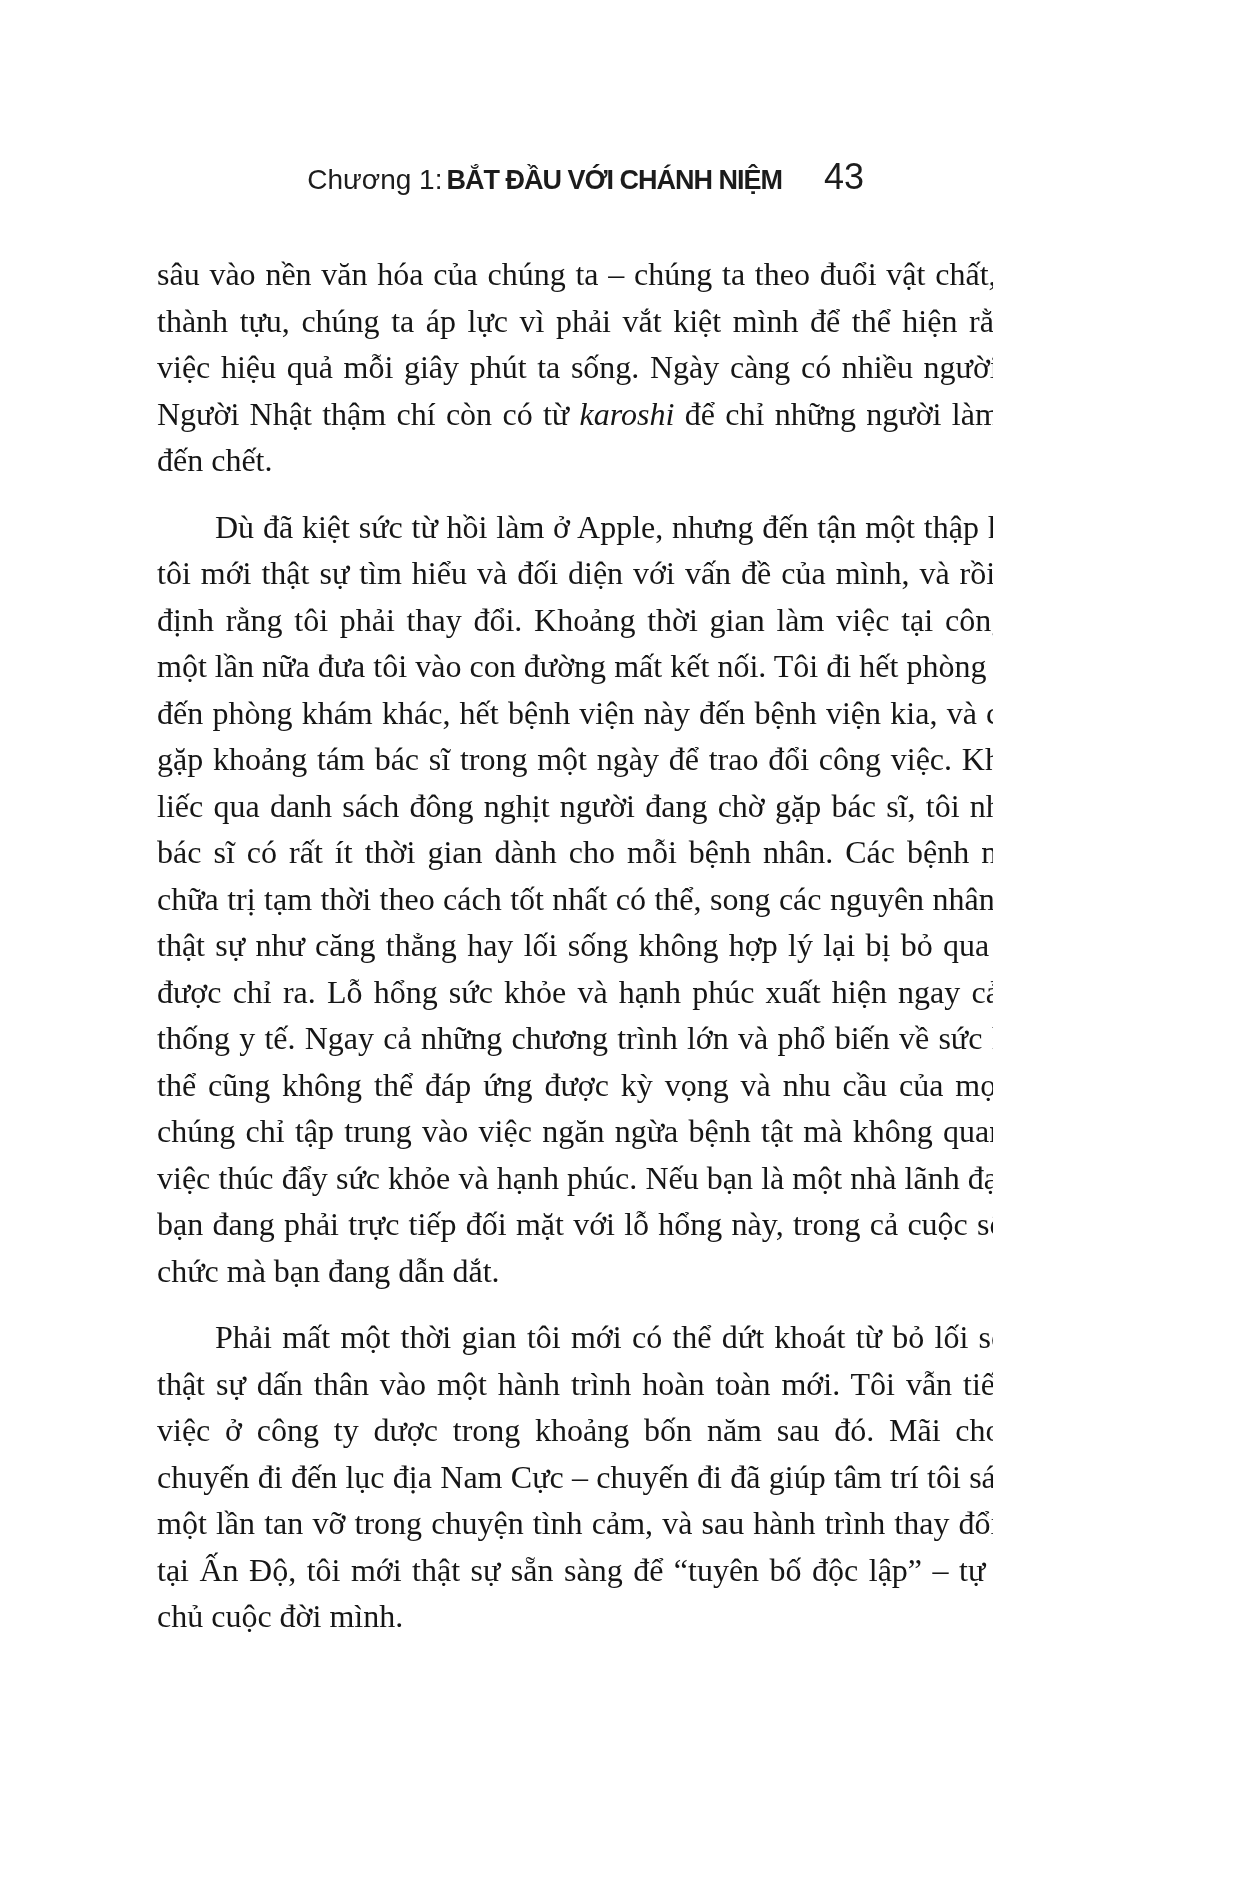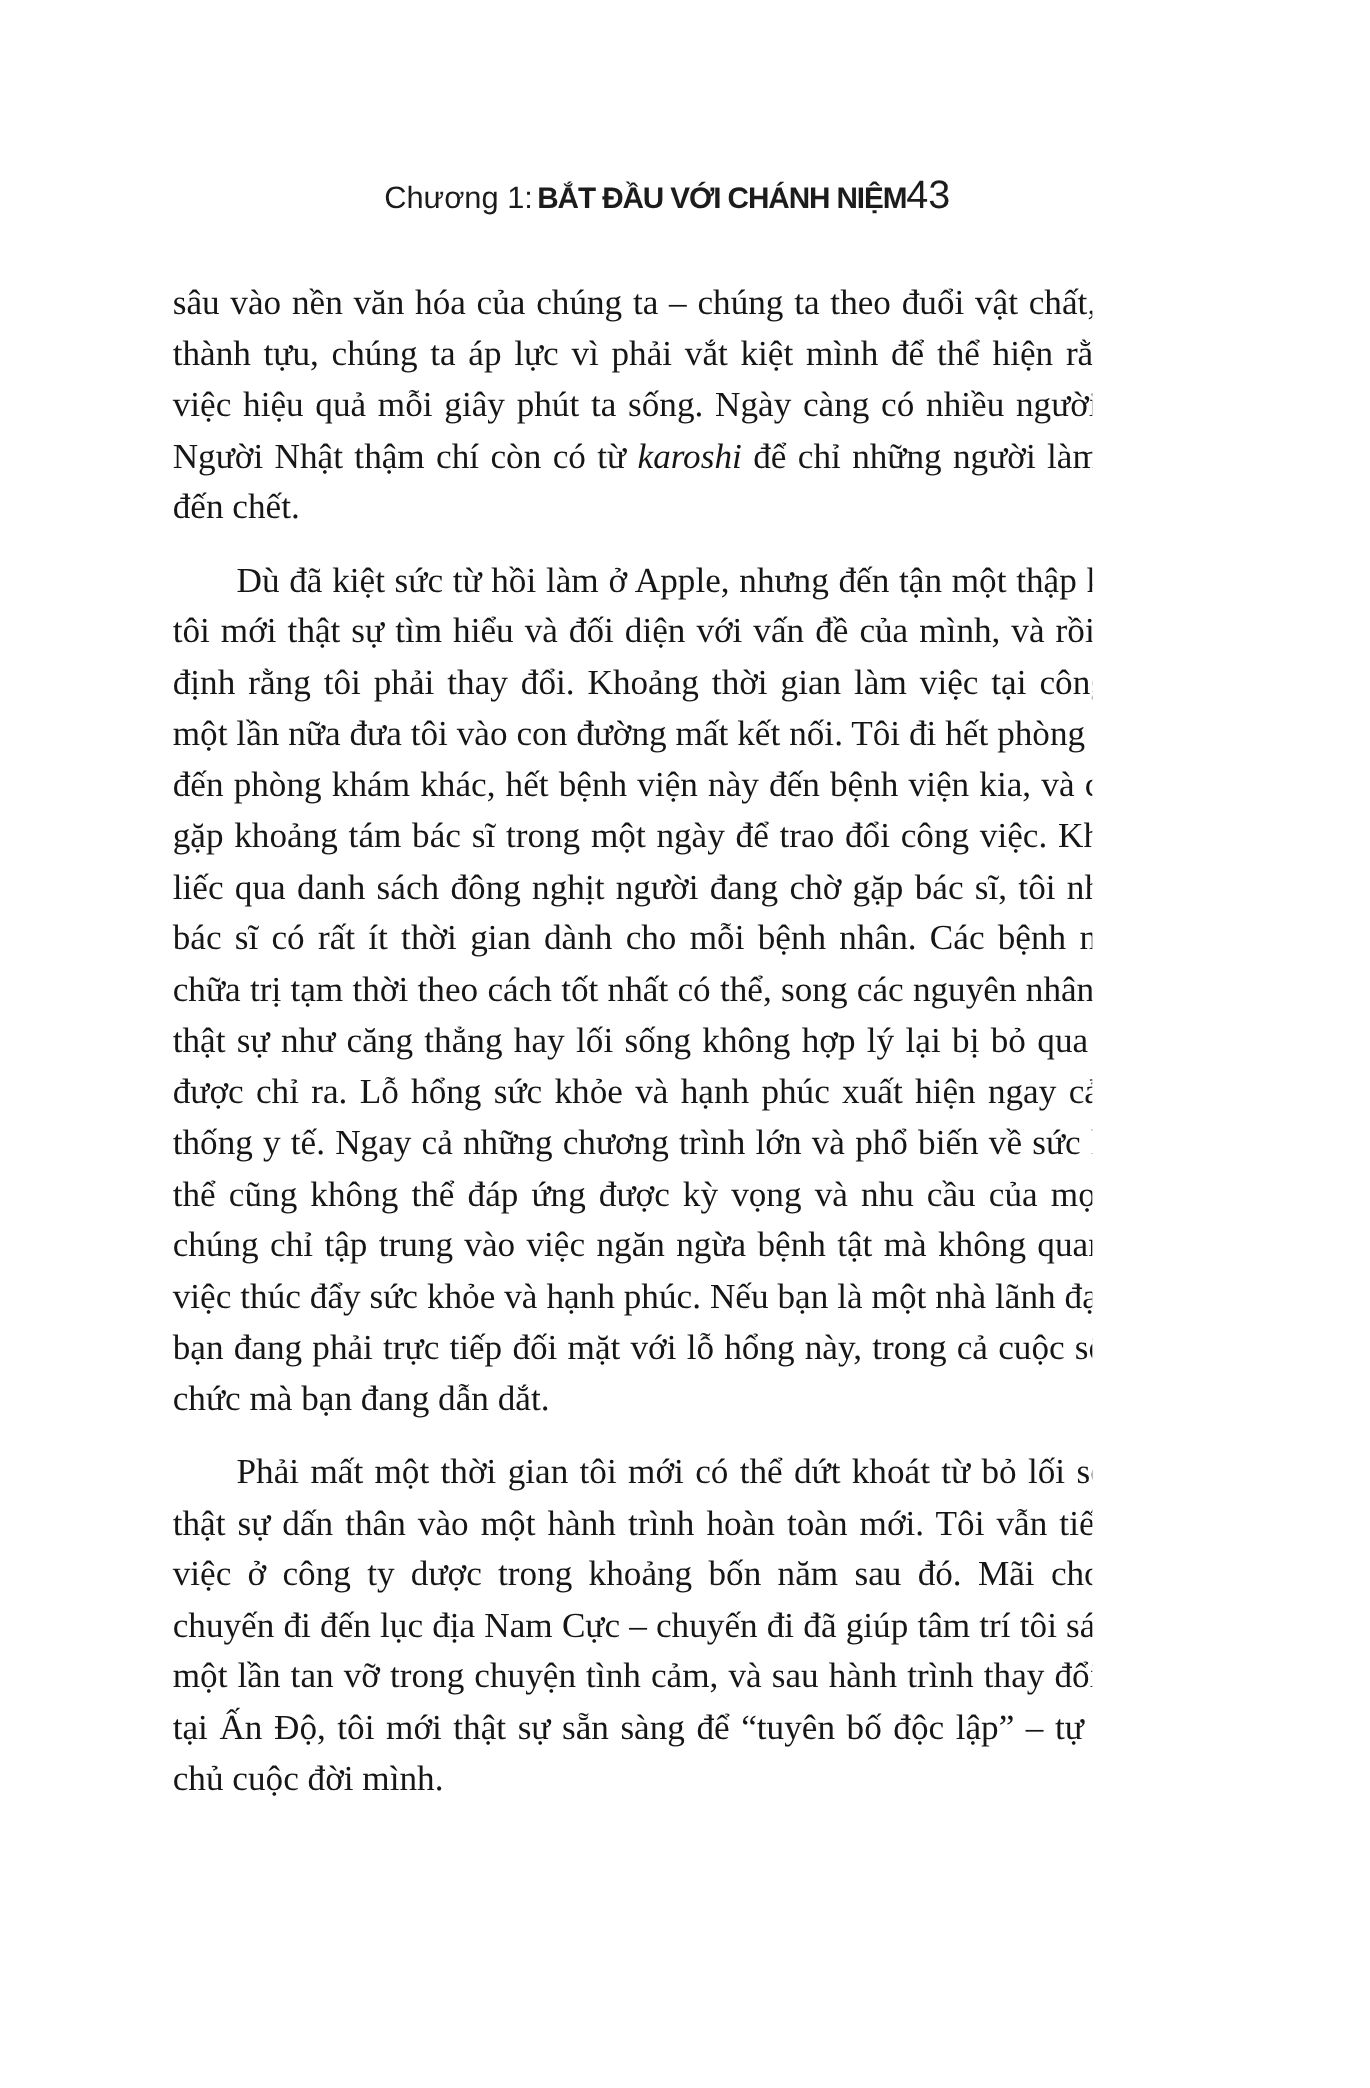--- a/index.html
+++ b/index.html
@@ -34,20 +34,21 @@
   }
   .chapter-title {
     font-size: 27px;
     font-weight: 700;
     letter-spacing: -1px;
     margin-left: 4px;
   }
   .page-number {
     font-size: 36px;
     font-weight: 400;
+    margin-left: 42px;
   }
 
   
   .head-divider {
     position: absolute;
     left: 1062px;
     top: 0;
     width: 1px;
     height: 180px;
     background: #6e6e6e;

